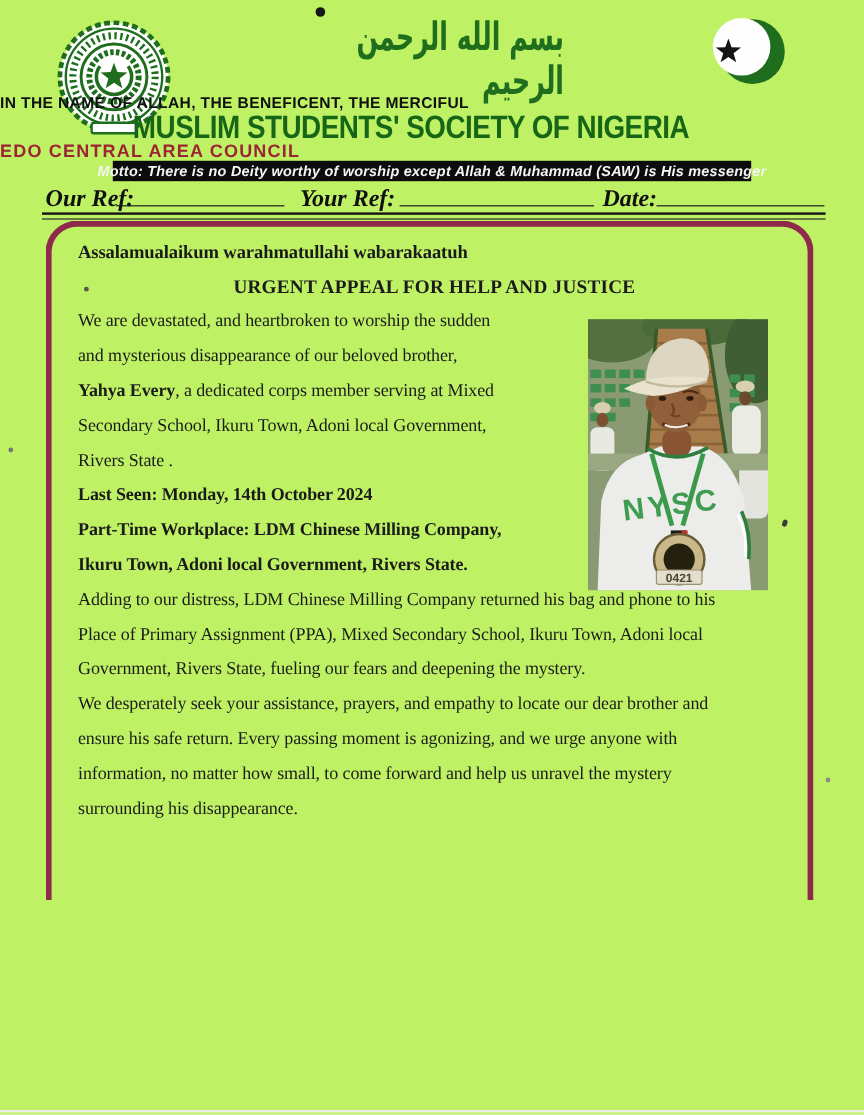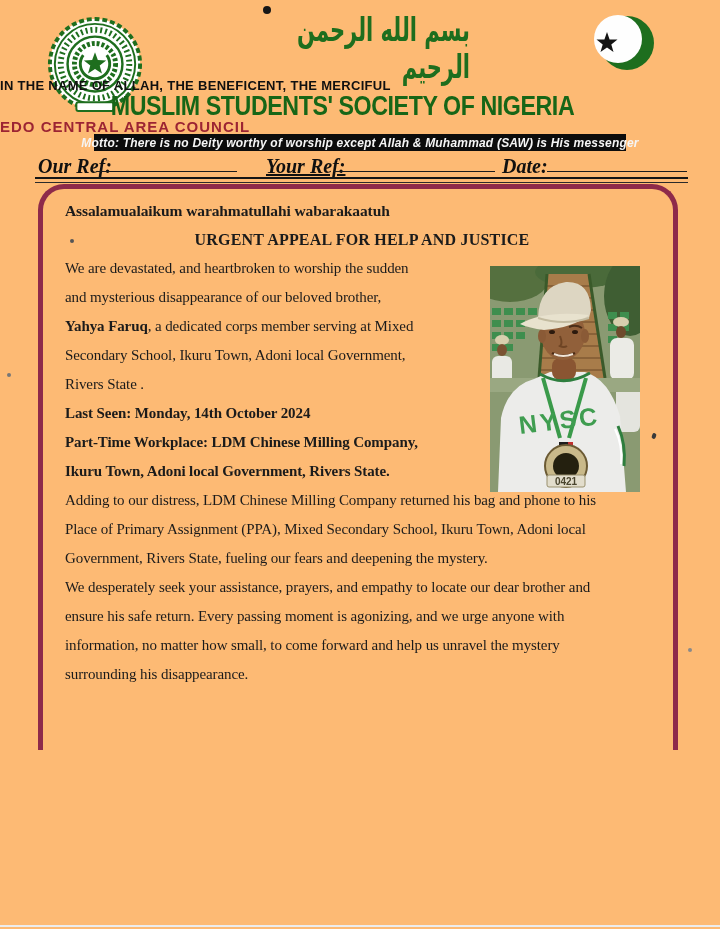--- a/index.html
+++ b/index.html
@@ -1,16 +1,16 @@
 <!DOCTYPE html>
 <html><head>
 <meta charset="utf-8">
 <style>
   html,body{margin:0;padding:0;background:#ffffff;}
-  .page{position:relative;width:720px;height:929px;background:#fdba74;overflow:hidden;
+  .page{position:relative;width:720px;height:929px;background:#bef264;overflow:hidden;
         font-family:"Liberation Serif",serif;color:#1c1c1c;}
   .abs{position:absolute;}
 
   
   .crest{left:46px;top:16px;width:98px;height:100px;}
   .bismillah{left:250px;top:14px;width:220px;height:70px;display:flex;align-items:center;justify-content:center;
              color:#1e6e1e;font-family:"DejaVu Sans",sans-serif;font-size:21px;font-weight:bold;
              transform:scaleY(1.55);direction:rtl;}
   .crescent{left:580px;top:12px;width:90px;height:70px;}
   .dedication{left:0;top:79px;width:720px;text-align:left;
@@ -92,36 +92,36 @@
     <span>MUSLIM STUDENTS' SOCIETY OF NIGERIA</span>
   </div>
 
   <div class="abs council">EDO CENTRAL AREA COUNCIL</div>
 
   <div class="abs mottobar">Motto: There is no Deity worthy of worship except Allah &amp; Muhammad (SAW) is His messenger</div>
 
   <div class="abs ref-label" style="left:38px;">Our Ref:</div>
   <div class="abs ref-line" style="left:97px;width:140px;"></div>
 
-  <div class="abs ref-label" style="left:266px;text-decoration:underline;">Your Ref:</div>
+  <div class="abs ref-label" style="left:250px;">Your Ref:</div>
   <div class="abs ref-line" style="left:333px;width:162px;"></div>
 
   <div class="abs ref-label" style="left:502px;">Date:</div>
   <div class="abs ref-line" style="left:547px;width:140px;"></div>
 
   <div class="abs rule-double"></div>
 
   <div class="abs frame"></div>
 
   <div class="abs letter">
     <p class="salutation">Assalamualaikum warahmatullahi wabarakaatuh</p>
     <p class="title">URGENT APPEAL FOR HELP AND JUSTICE</p>
     <p><span>We are devastated, and heartbroken to worship the sudden
 and mysterious disappearance of our beloved brother,
-</span><b>Yahya Faruq</b><span>, a dedicated corps member serving at Mixed
+</span><b>Yahya Every</b><span>, a dedicated corps member serving at Mixed
 Secondary School, Ikuru Town, Adoni local Government,
 Rivers State .</span></p>
     <p class="bold-block">Last Seen: Monday, 14th October 2024</p>
     <p class="bold-block">Part-Time Workplace: LDM Chinese Milling Company,
 Ikuru Town, Adoni local Government, Rivers State.</p>
     <p>Adding to our distress, LDM Chinese Milling Company returned his bag and phone to his
 Place of Primary Assignment (PPA), Mixed Secondary School, Ikuru Town, Adoni local
 Government, Rivers State, fueling our fears and deepening the mystery.</p>
     <p>We desperately seek your assistance, prayers, and empathy to locate our dear brother and
 ensure his safe return. Every passing moment is agonizing, and we urge anyone with

